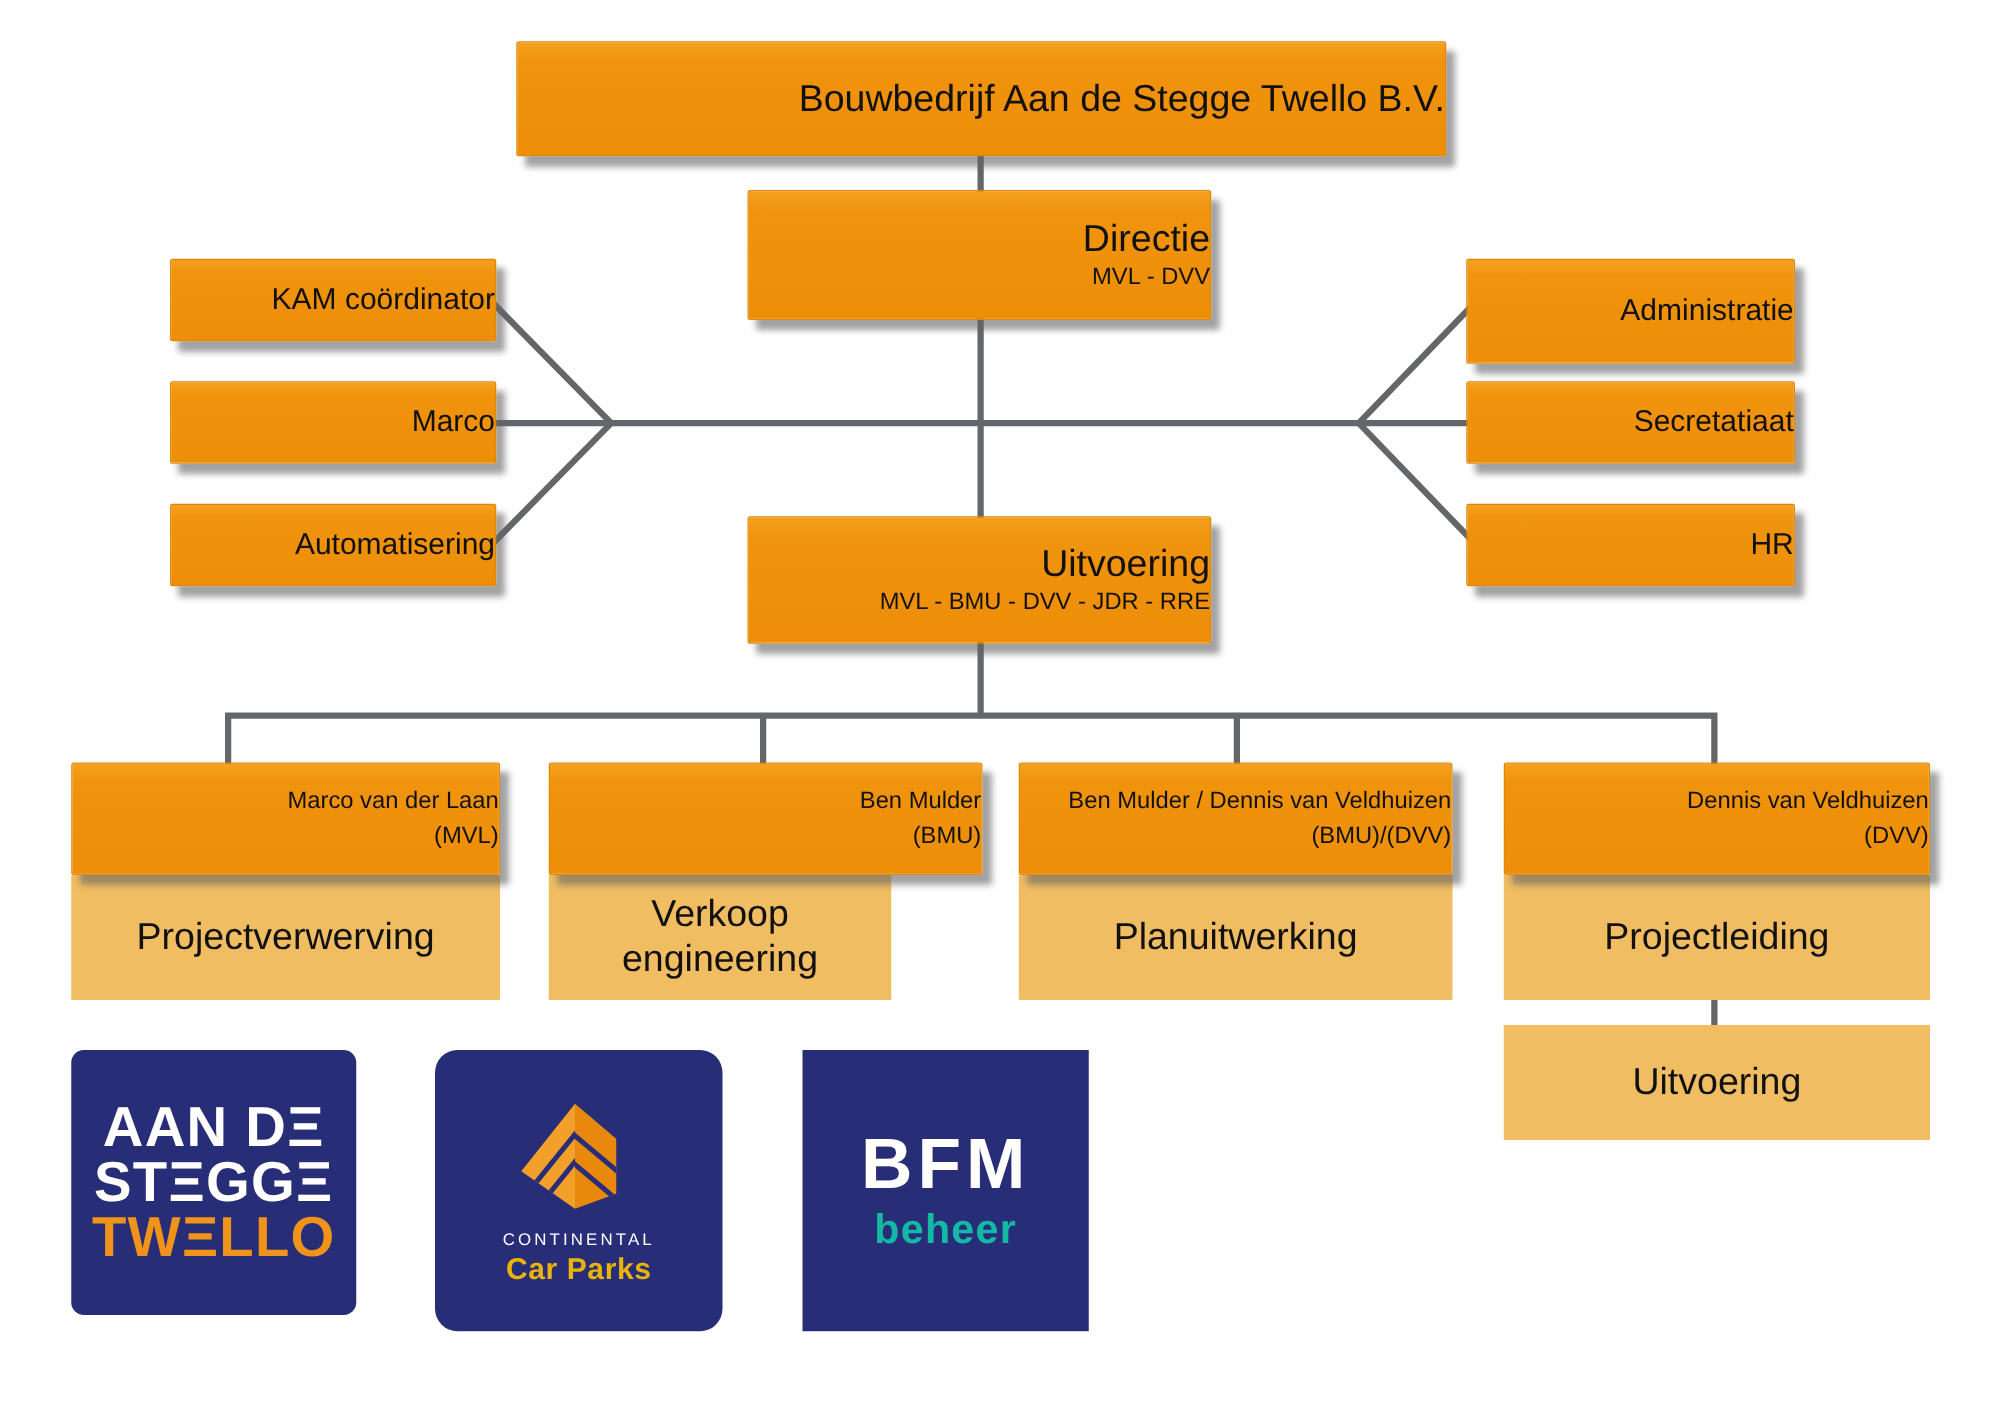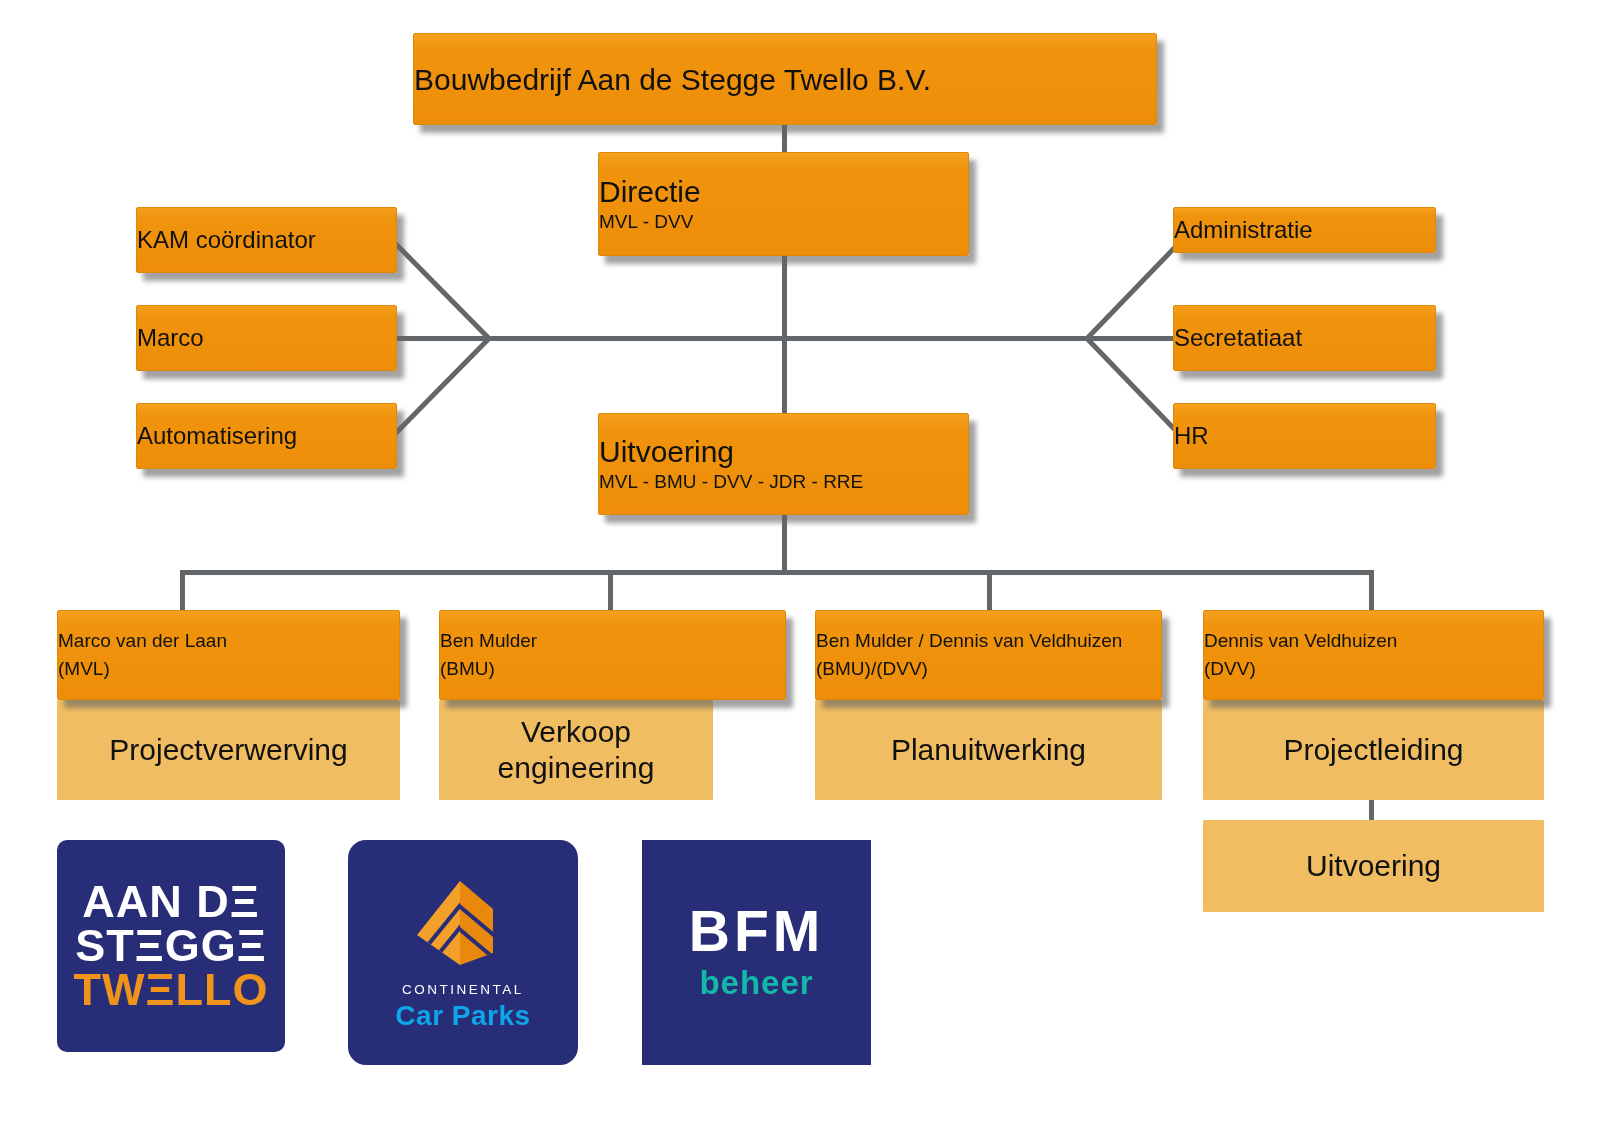--- a/index.html
+++ b/index.html
@@ -5,41 +5,41 @@
   html,body{margin:0;padding:0;background:#ffffff;}
   .canvas{
     position:relative;width:1600px;height:1131px;background:#ffffff;
     font-family:"Liberation Sans",sans-serif;color:#111;overflow:hidden;
   }
   .wires{position:absolute;left:0;top:0;z-index:0;}
   .box{
     position:absolute;box-sizing:border-box;z-index:3;
     background:linear-gradient(180deg,#f5a11f 0%,#f0930d 16%,#ee8e08 100%);
     border:1px solid #dd8808;border-radius:2px;
-    display:flex;flex-direction:column;align-items:flex-start;justify-content:center;
+    display:flex;flex-direction:column;align-items:flex-end;justify-content:center;
     text-align:center;box-shadow:7px 8px 5px rgba(100,100,100,0.6);
   }
   .light{
     position:absolute;box-sizing:border-box;z-index:2;background:#f0bd62;border-radius:1px;
     display:flex;flex-direction:column;align-items:center;justify-content:center;text-align:center;
   }
   .t30{font-size:30px;line-height:1.1;}
   .t24{font-size:24px;}
   .sub{font-size:19px;margin-top:3px;}
   .hdr-name{font-size:19px;line-height:1.45;}
   .body-label{font-size:30px;line-height:1.2;}
   .narrow{max-width:225px;}
   .logo{
     position:absolute;z-index:2;background:#282d78;
     display:flex;flex-direction:column;align-items:center;justify-content:center;text-align:center;
   }
   .stegge-line{font-weight:bold;font-size:45px;line-height:0.98;letter-spacing:1px;color:#ffffff;}
   .stegge-orange{color:#f0931b;}
   .cont-top{color:#ffffff;font-size:13.5px;letter-spacing:2.5px;margin-top:9px;}
-  .cont-bottom{color:#0ea5e9;font-size:28px;font-weight:bold;margin-top:3px;letter-spacing:0.5px;}
+  .cont-bottom{color:#eab308;font-size:24px;font-weight:bold;margin-top:3px;letter-spacing:0.5px;}
   .bfm-top{color:#ffffff;font-size:57px;font-weight:bold;letter-spacing:4px;line-height:1;}
   .bfm-bottom{color:#14b8a6;font-size:33px;font-weight:bold;letter-spacing:1px;margin-top:4px;}
 </style>
 </head>
 <body>
 
 <div class="canvas">
 
   <svg class="wires" width="1600" height="1131" viewBox="0 0 1600 1131">
     <g stroke="#64676A" stroke-width="5" fill="none">
@@ -66,21 +66,21 @@
   <div class="box" style="left:136px;top:207px;width:261px;height:66px;">
     <span class="t24">KAM coördinator</span>
   </div>
   <div class="box" style="left:136px;top:305px;width:261px;height:66px;">
     <span class="t24">Marco</span>
   </div>
   <div class="box" style="left:136px;top:403px;width:261px;height:66px;">
     <span class="t24">Automatisering</span>
   </div>
 
-  <div class="box" style="left:1173px;top:207px;width:263px;height:46px;">
+  <div class="box" style="left:1173px;top:207px;width:263px;height:84px;">
     <span class="t24">Administratie</span>
   </div>
   <div class="box" style="left:1173px;top:305px;width:263px;height:66px;">
     <span class="t24">Secretatiaat</span>
   </div>
   <div class="box" style="left:1173px;top:403px;width:263px;height:66px;">
     <span class="t24">HR</span>
   </div>
 
   <div class="box" style="left:598px;top:413px;width:371px;height:102px;">

